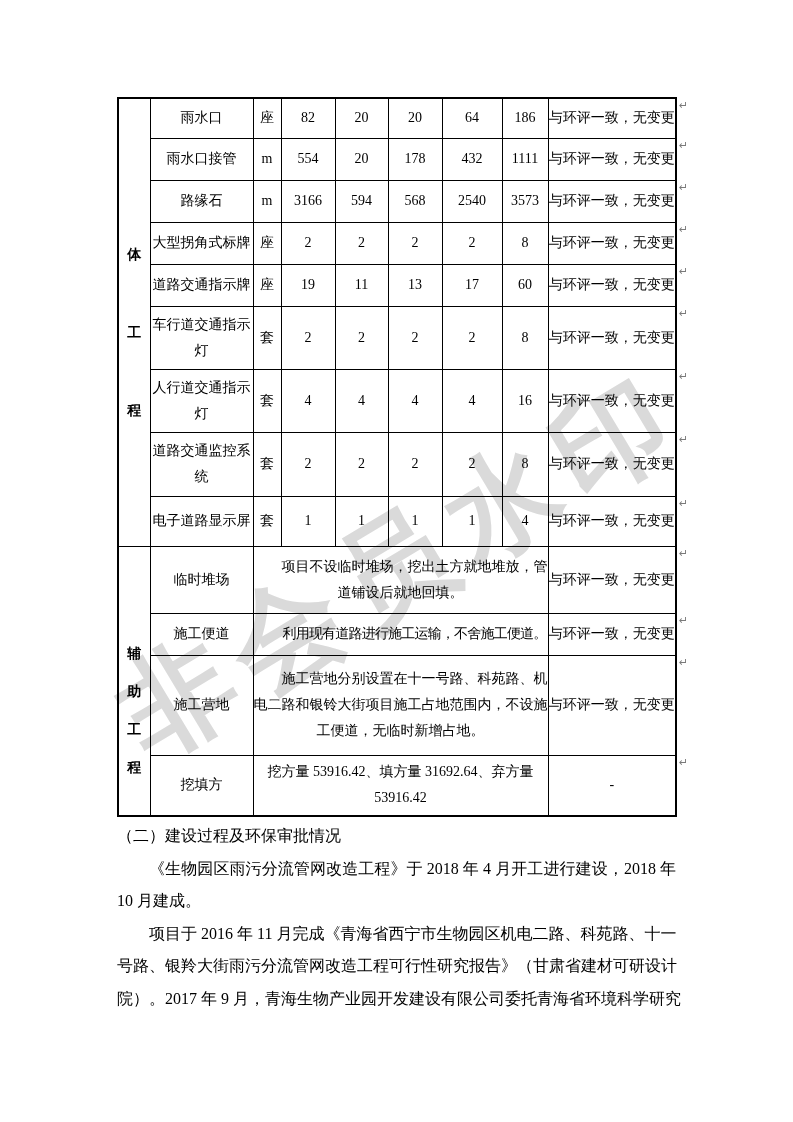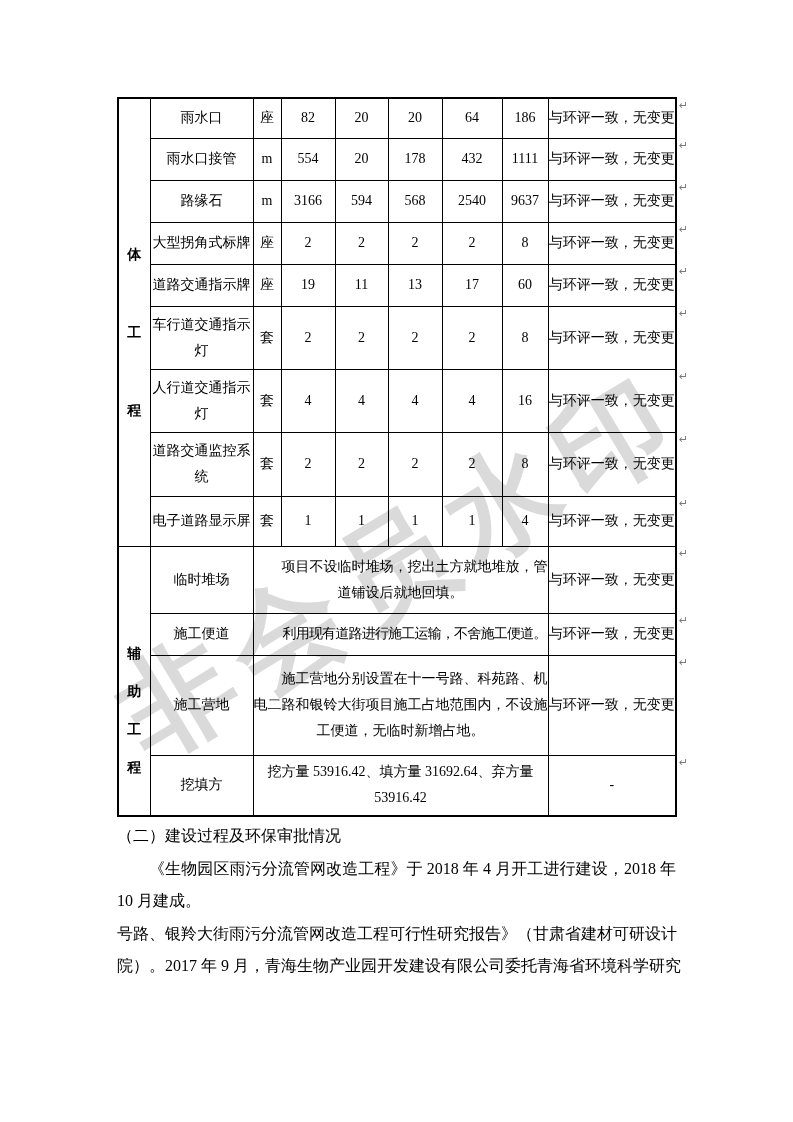--- a/index.html
+++ b/index.html
@@ -106,21 +106,21 @@
         <td>1111</td>
         <td class="c-remark">与环评一致，无变更</td>
       </tr>
       <tr style="height:42px">
         <td class="c-name">路缘石</td>
         <td>m</td>
         <td>3166</td>
         <td>594</td>
         <td>568</td>
         <td>2540</td>
-        <td>9637</td>
+        <td>3573</td>
         <td class="c-remark">与环评一致，无变更</td>
       </tr>
       <tr style="height:42px">
         <td class="c-name">大型拐角式标牌</td>
         <td>座</td>
         <td>2</td>
         <td>2</td>
         <td>2</td>
         <td>2</td>
         <td>8</td>
@@ -219,17 +219,18 @@
   <span class="pmark" style="top:498px">↵</span>
   <span class="pmark" style="top:548px">↵</span>
   <span class="pmark" style="top:615px">↵</span>
   <span class="pmark" style="top:657px">↵</span>
   <span class="pmark" style="top:757px">↵</span>
 
   <div class="bodytext">
     <div class="tline">（二）建设过程及环保审批情况</div>
     <div class="tline ind just">《生物园区雨污分流管网改造工程》于 2018 年 4 月开工进行建设，2018 年</div>
     <div class="tline">10 月建成。</div>
+    <div class="tline ind just">项目于 2016 年 11 月完成《青海省西宁市生物园区机电二路、科苑路、十一</div>
     <div class="tline just">号路、银羚大街雨污分流管网改造工程可行性研究报告》（甘肃省建材可研设计</div>
     <div class="tline just">院）。2017 年 9 月，青海生物产业园开发建设有限公司委托青海省环境科学研究</div>
   </div>
 
 </div>
 
 </body></html>

